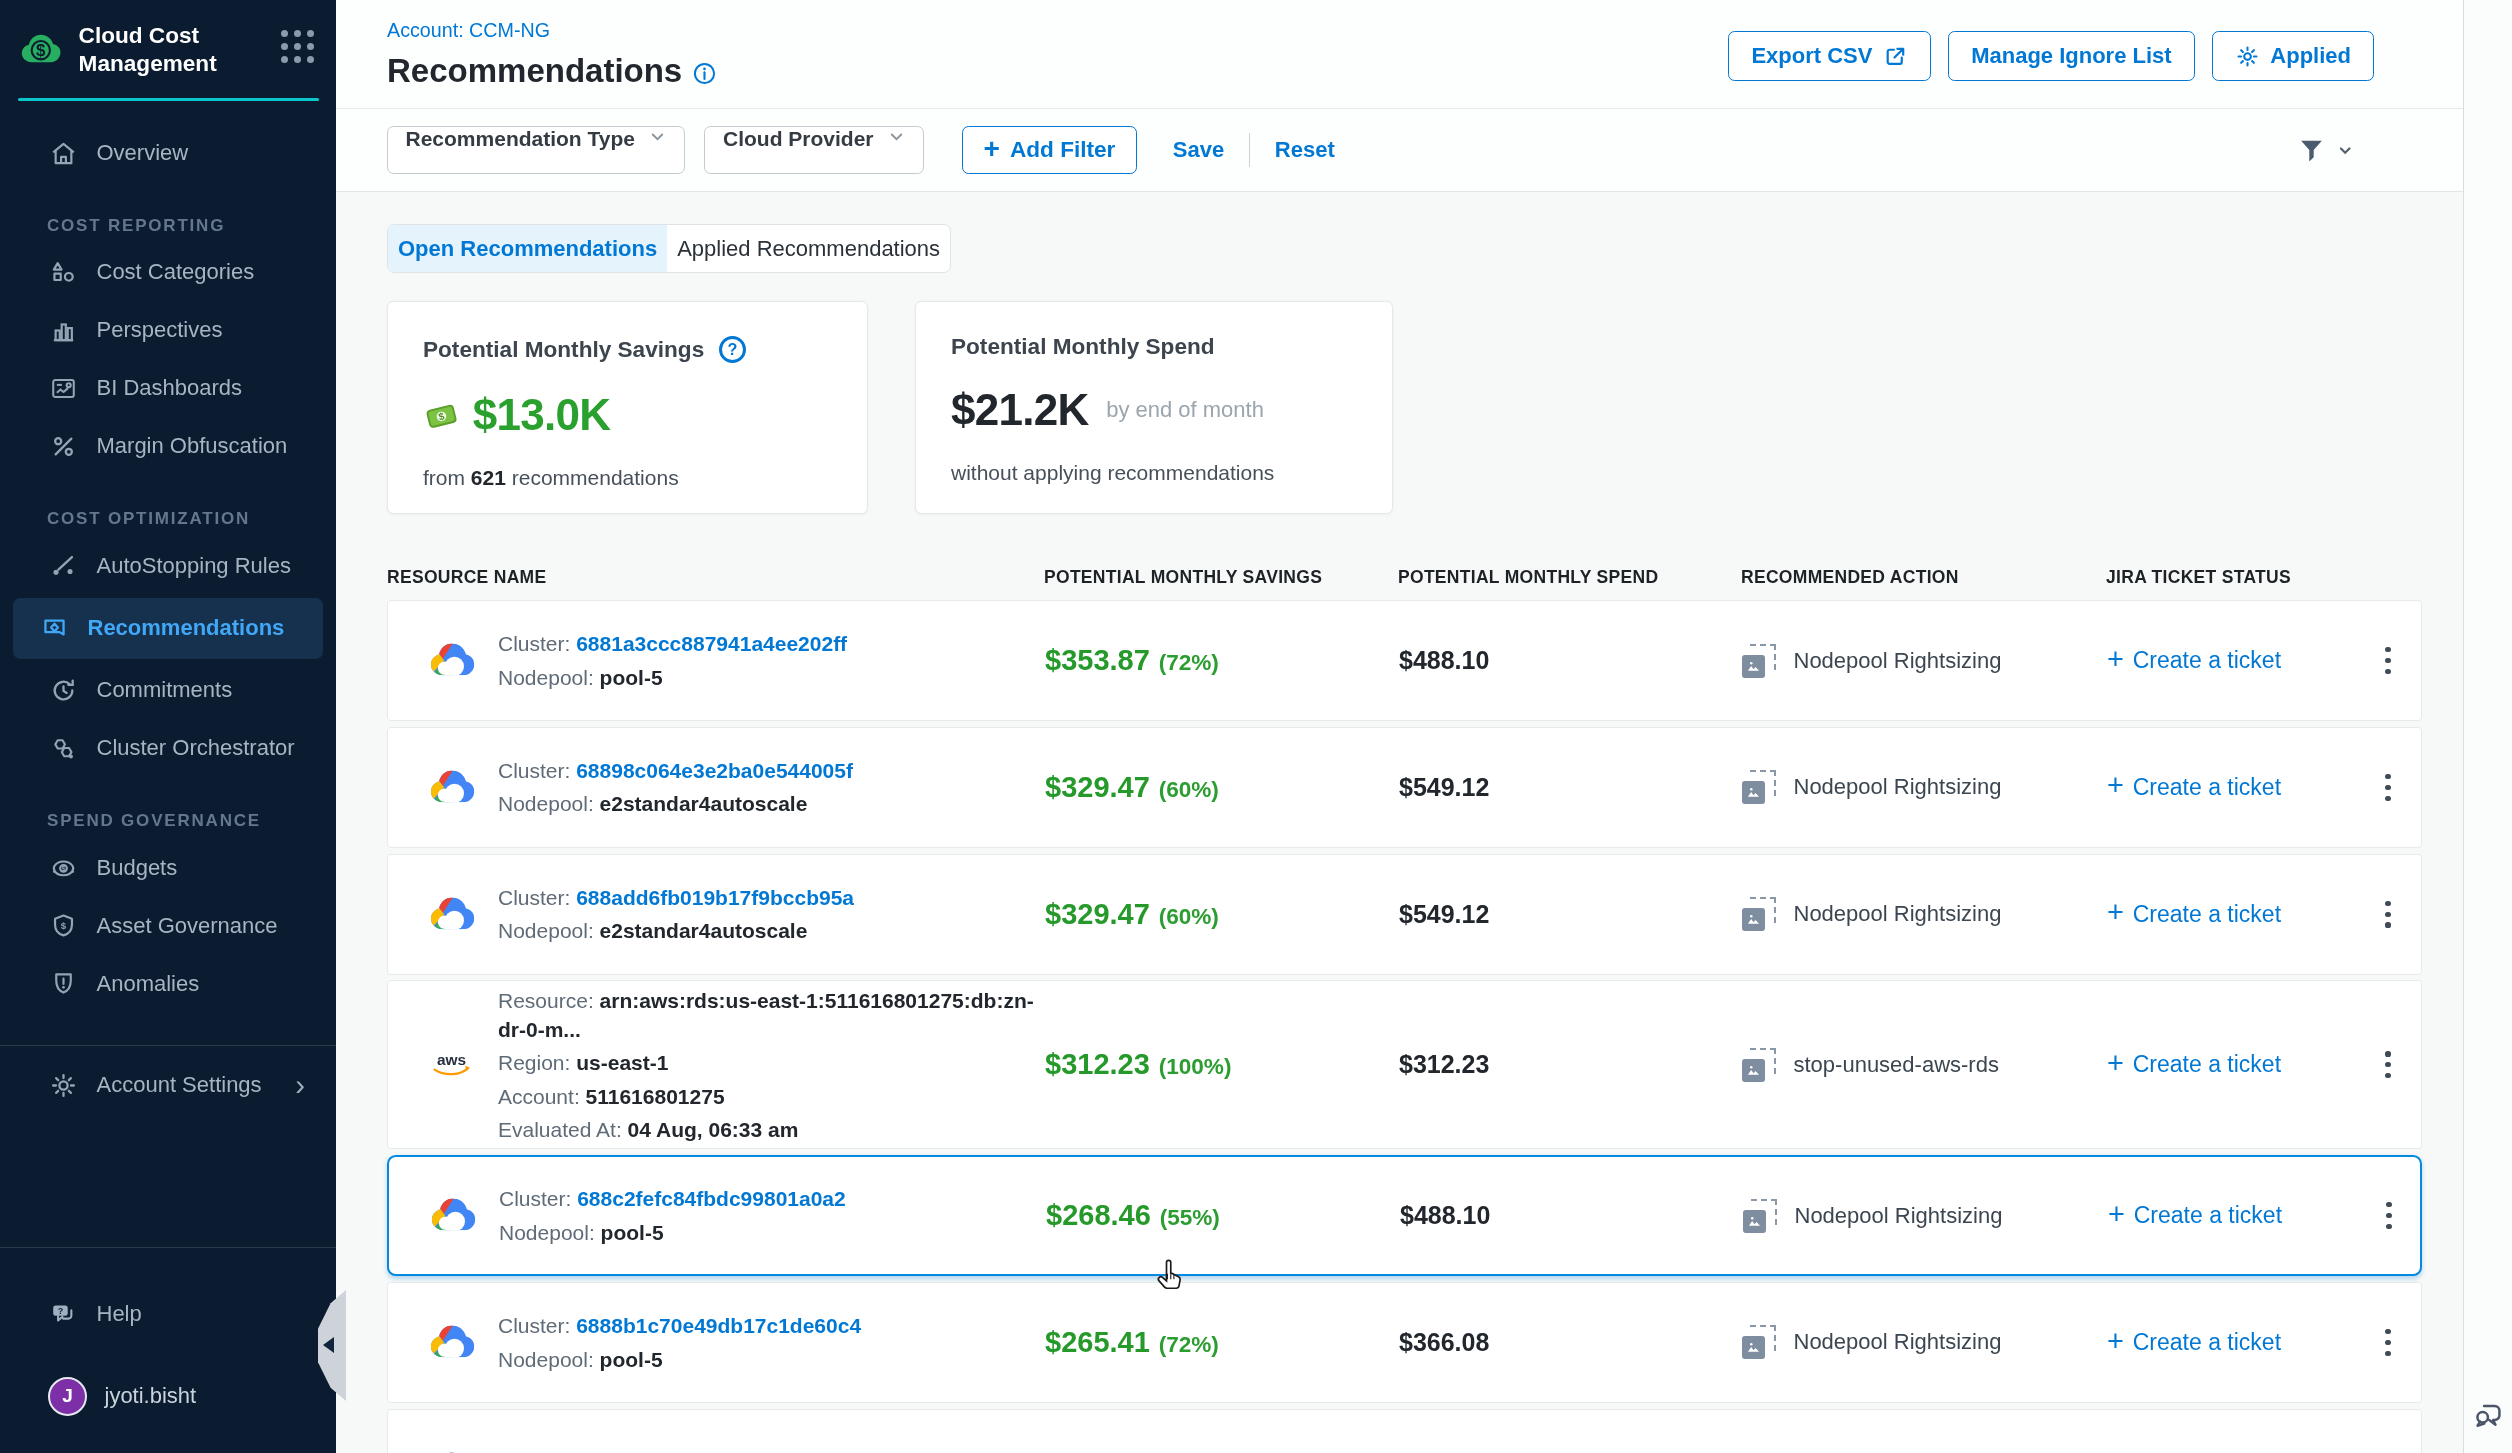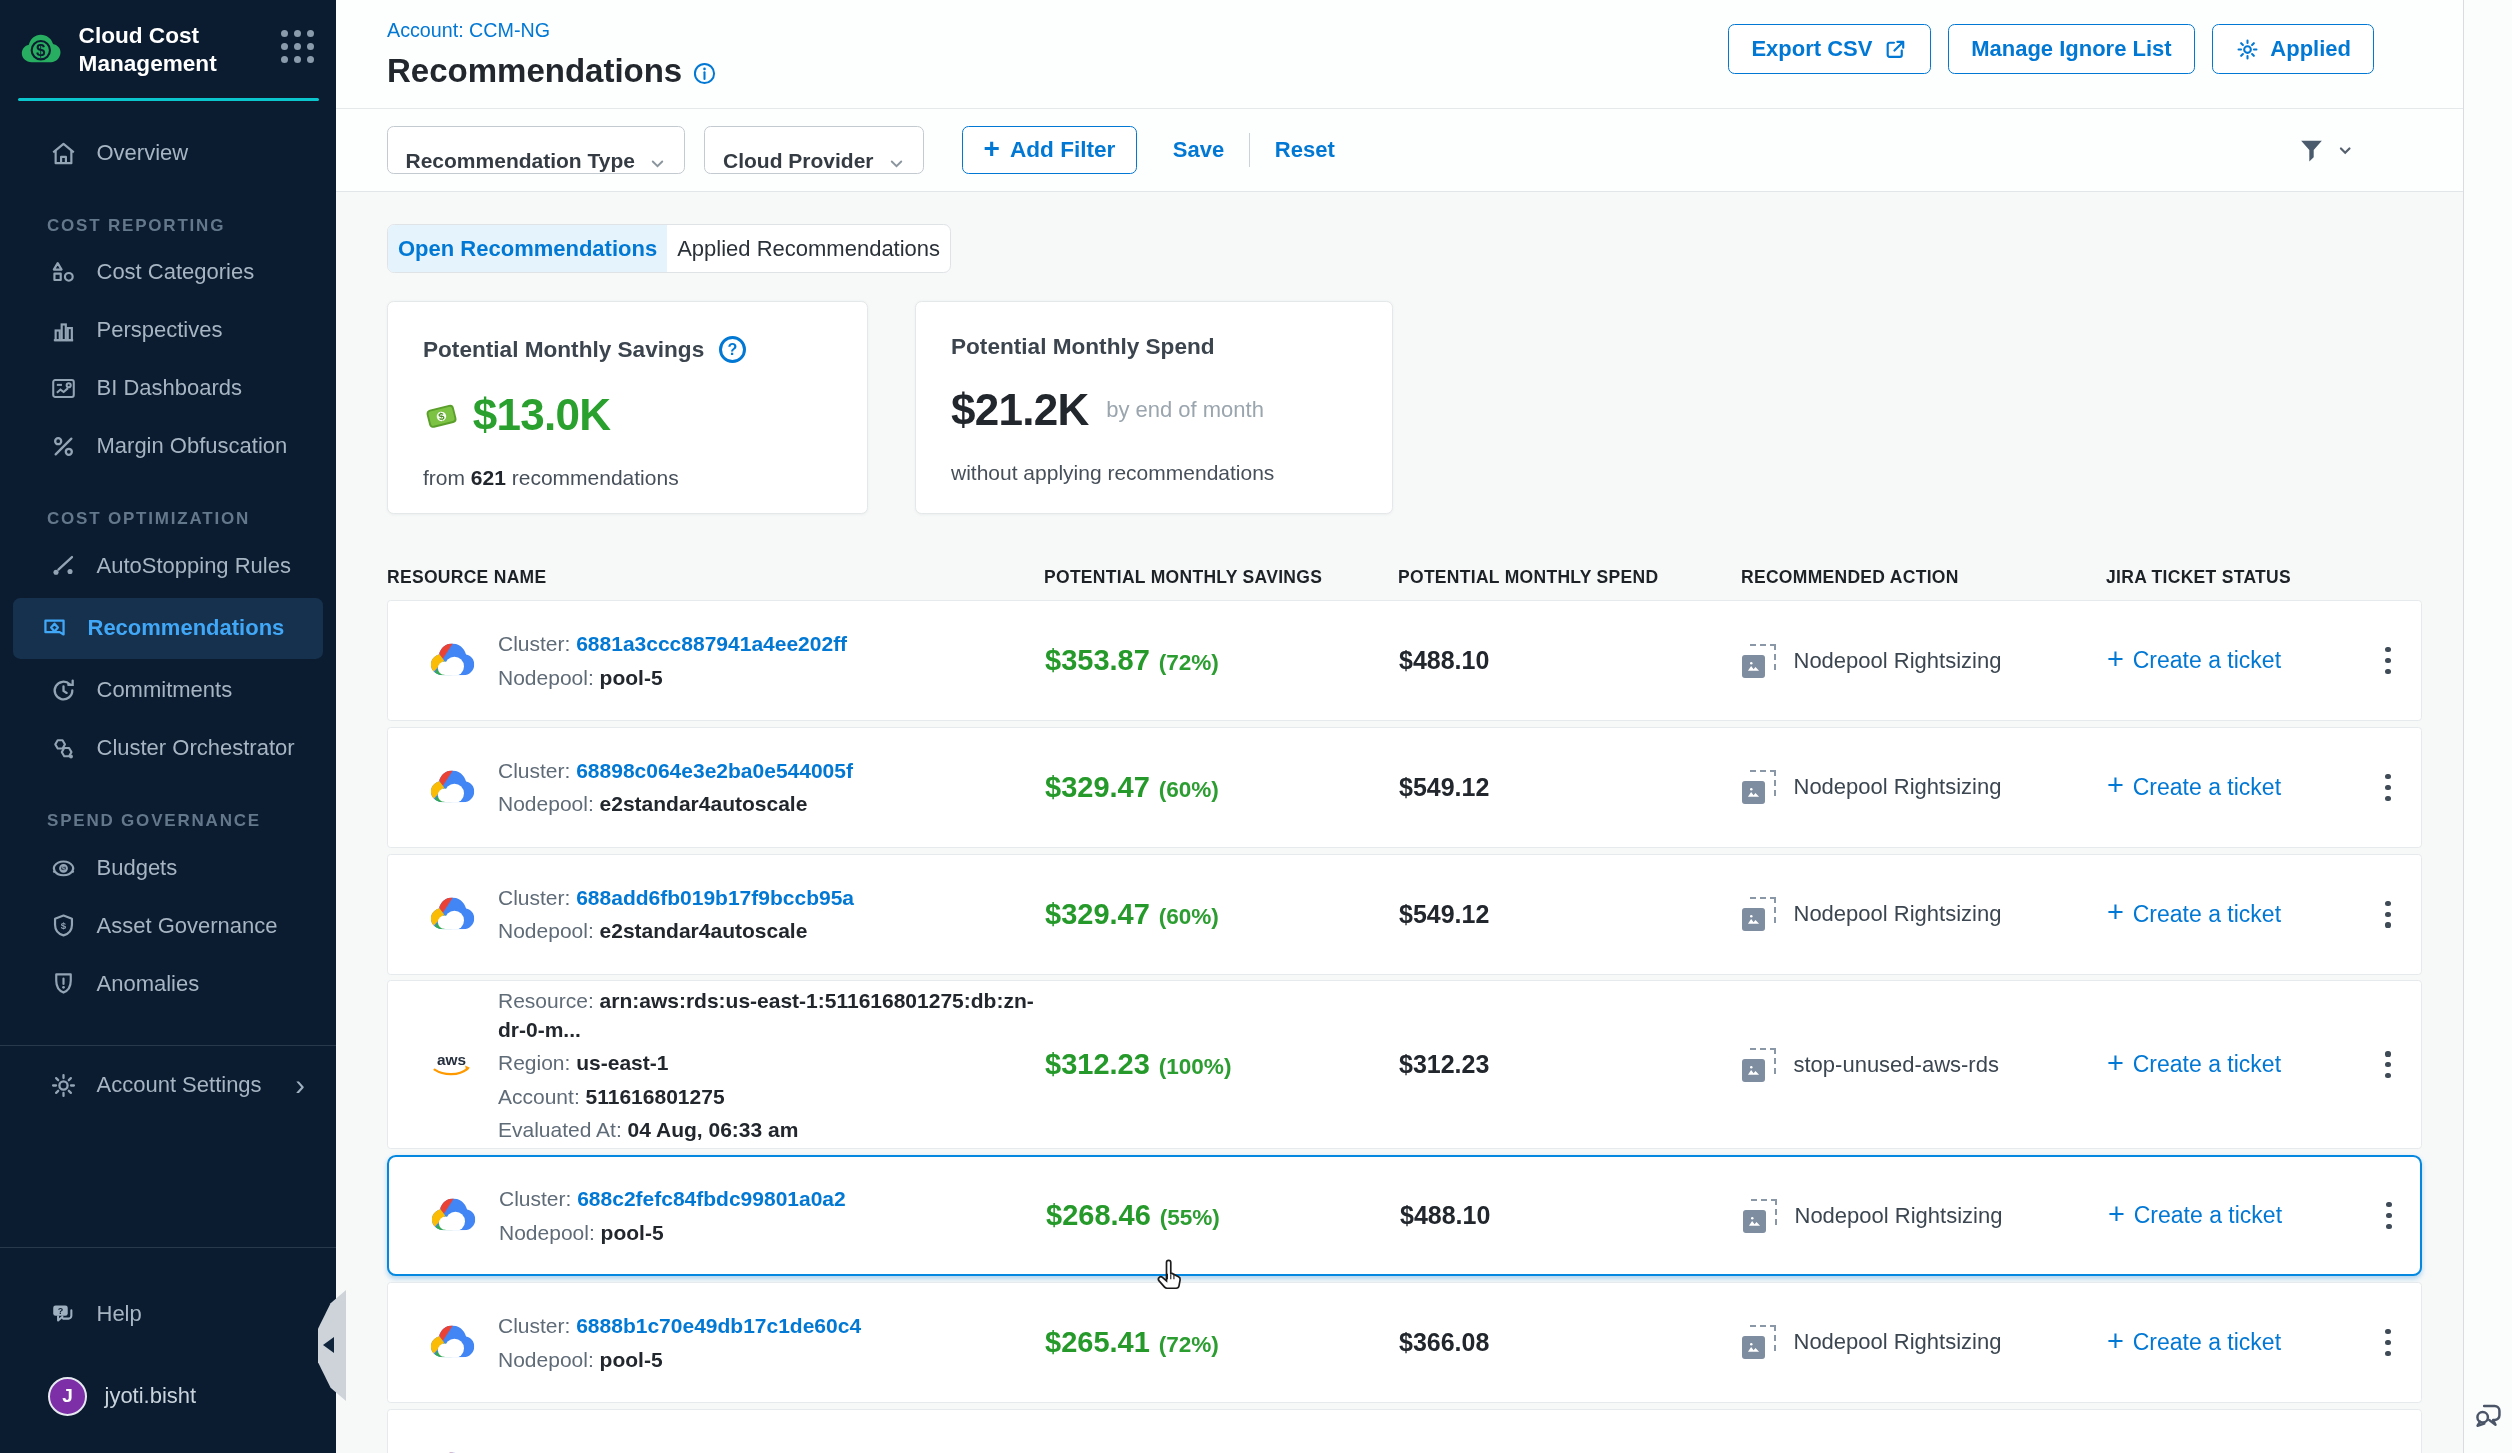--- a/index.html
+++ b/index.html
@@ -41,29 +41,29 @@
   .main { margin-left:336px; width:2128px; height:1453px; position:relative; }
   .rail { position:fixed; right:0; top:0; width:49px; height:1453px; background:#fbfcfc;
     border-left:0.7px solid #d9dde0; }
   .rail .chat { position:absolute; left:7.3px; bottom:20.4px; width:35px; height:35px; cursor:pointer; }
 
   .topbar { background:#fdfefe; padding:19px 42px 0 51px; border-bottom:0.7px solid #e5e9ea; height:109px; }
   .crumb { color:#0278d5; font-size:19.7px; font-weight:500; cursor:pointer; display:inline-block; }
   .title-row { display:flex; align-items:center; margin-top:10.2px; gap:10.2px; }
   .page-title { font-size:33px; font-weight:700; color:#22272d; }
   .info-ic { width:25px; height:25px; margin-top:4.4px; cursor:pointer; }
-  .top-actions { position:absolute; right:90px; top:24px; display:flex; gap:17.5px; }
+  .top-actions { position:absolute; right:90px; top:31px; display:flex; gap:17.5px; }
   .btn-o { display:flex; align-items:center; gap:10.2px; height:50px; padding:0 22px;
     border:1.5px solid #0278d5; border-radius:6.6px; background:#fff; color:#0278d5;
     font-size:22px; font-weight:700; cursor:pointer; font-family:inherit; }
   .btn-o svg { width:25px; height:25px; }
 
   .filterbar { background:#fdfefe; height:83px; display:flex; align-items:center;
     padding-left:51px; border-bottom:0.7px solid #e2e6e8; position:relative; }
-  .chip { display:flex; align-items:flex-end; gap:13px; height:48px; padding:0 17.5px;
+  .chip { display:flex; align-items:flex-start; gap:13px; height:48px; padding:0 17.5px;
     border:1.5px solid #c3cad0; border-radius:6.6px; background:#fff; color:#343b43;
     font-size:21px; font-weight:600; margin-right:19px; cursor:pointer; }
   .chip svg { width:19px; height:19px; color:#8b959e; }
   .add-filter { display:flex; align-items:center; gap:10.2px; height:48px; padding:0 20.4px;
     border:1.8px solid #0278d5; border-radius:6.6px; background:#fff; color:#0278d5;
     font-size:22.6px; font-weight:700; margin-left:19px; cursor:pointer; }
   .add-filter .plus { font-size:28px; font-weight:600; margin-top:-2.9px; }
   .lnk { color:#0278d5; font-size:22px; font-weight:600; cursor:pointer; }
   .vdiv { width:0.7px; height:34px; background:#ccd3d8; margin:0 25px; }
   .funnel-wrap { position:absolute; right:109px; display:flex; align-items:center; gap:7.3px; cursor:pointer; }

